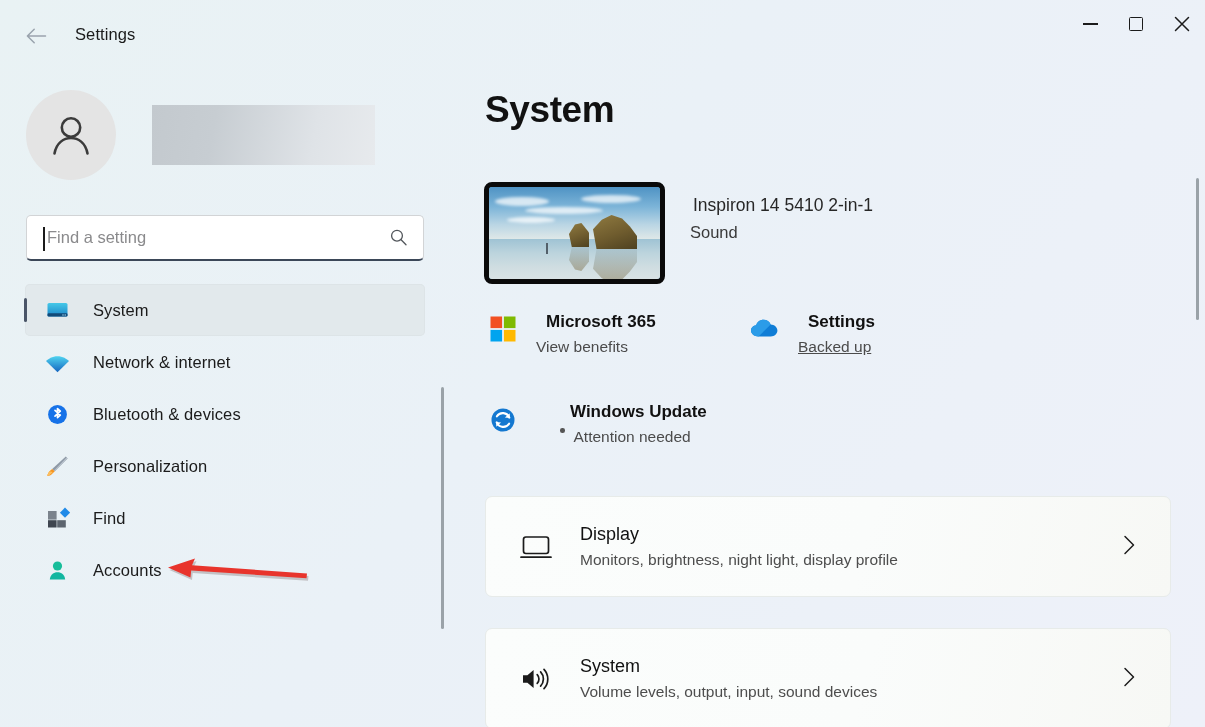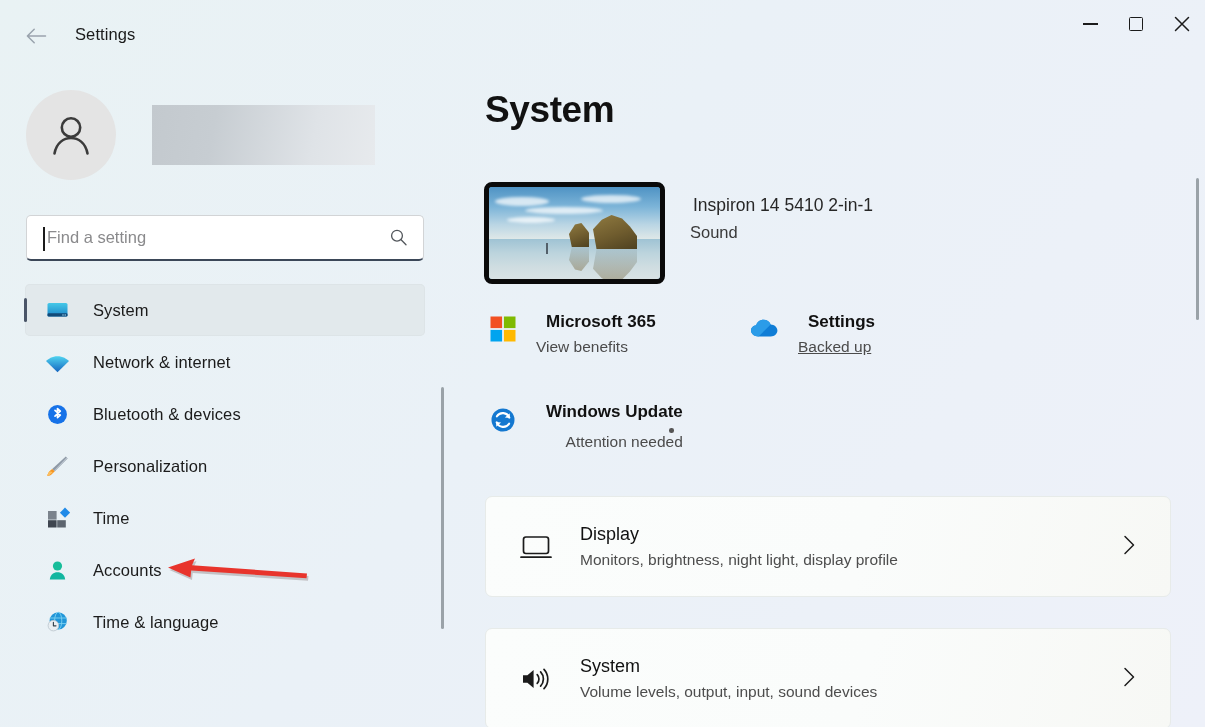--- a/index.html
+++ b/index.html
@@ -255,25 +255,25 @@
     display: flex; align-items: flex-start;
   }
   .svc-icon { width: 38px; flex: none; display: flex; justify-content: center; padding-top: 3px;}
   .svc-text { margin-left: 14px; }
   .svc-title { font-size: 17px; font-weight: bold; color: #111111; margin-left: 10px; }
   .svc-sub { font-size: 15.5px; color: #4b4b4b; margin-top: 6px; }
 
   .update-block {
     position: absolute;
     left: 29px; top: 330px;
-    display: flex; align-items: flex-start;
+    display: flex; align-items: flex-start; gap: 24px;
   }
   .update-sub {
     font-size: 15.5px; color: #4b4b4b; margin-top: 6px;
-    display: flex; align-items: flex-end; flex-direction: column;
+    display: flex; align-items: flex-start;
   }
   .dot {
     width: 4.5px; height: 4.5px; border-radius: 50%;
     background: #555; margin-right: 9px; flex: none;
   }
 
   .cards {
     position: absolute;
     left: 30px; top: 424px;
     width: 686px;
@@ -428,47 +428,33 @@
 
       <div class="nav-item">
         <span class="nav-icon">
           <svg width="25" height="25" viewBox="0 0 25 25">
             <rect x="3" y="5" width="8.6" height="8.6" fill="#7b838c"></rect>
             <rect x="3" y="14.2" width="8.6" height="7.3" fill="#3f4650"></rect>
             <rect x="12.2" y="14.2" width="8.6" height="7.3" fill="#5d656f"></rect>
             <rect x="16.4" y="3.1" width="7.2" height="7.2" transform="rotate(45 20 6.7)" fill="#1f8ae8"></rect>
           </svg>
         </span>
-        <span class="nav-label">Time</span>
+        <span class="nav-label">Find</span>
       </div>
 
       <div class="nav-item">
         <span class="nav-icon">
           <svg width="25" height="25" viewBox="0 0 25 25">
             <circle cx="12.5" cy="8" r="4.6" fill="#17bd9a"></circle>
             <path d="M4.8 21.5 C5.4 16.6 8.6 14.2 12.5 14.2 C16.4 14.2 19.6 16.6 20.2 21.5 Z" fill="#12b6a0"></path>
           </svg>
         </span>
         <span class="nav-label">Accounts</span>
       </div>
 
-      <div class="nav-item">
-        <span class="nav-icon">
-          <svg width="26" height="26" viewBox="0 0 26 26">
-            <circle cx="14.2" cy="11.8" r="8.6" fill="#2196d8"></circle>
-            <g stroke="#7fd3f2" stroke-width="0.9" fill="none">
-              <ellipse cx="14.2" cy="11.8" rx="3.6" ry="8.6"></ellipse>
-              <path d="M5.9 9 H22.5 M5.9 14.6 H22.5"></path>
-            </g>
-            <circle cx="9.4" cy="16.6" r="5.3" fill="#e9eef2" stroke="#b9c4cc" stroke-width="0.8"></circle>
-            <path d="M9.4 13.3 V16.8 H12.0" fill="none" stroke="#35424c" stroke-width="1.15" stroke-linecap="round" stroke-linejoin="round"></path>
-          </svg>
-        </span>
-        <span class="nav-label">Time &amp; language</span>
-      </div>
 
     </div>
 
     <div class="sb-track"></div>
   </div>
 
   <div class="main">
 
     <div class="page-title">System</div>
 

